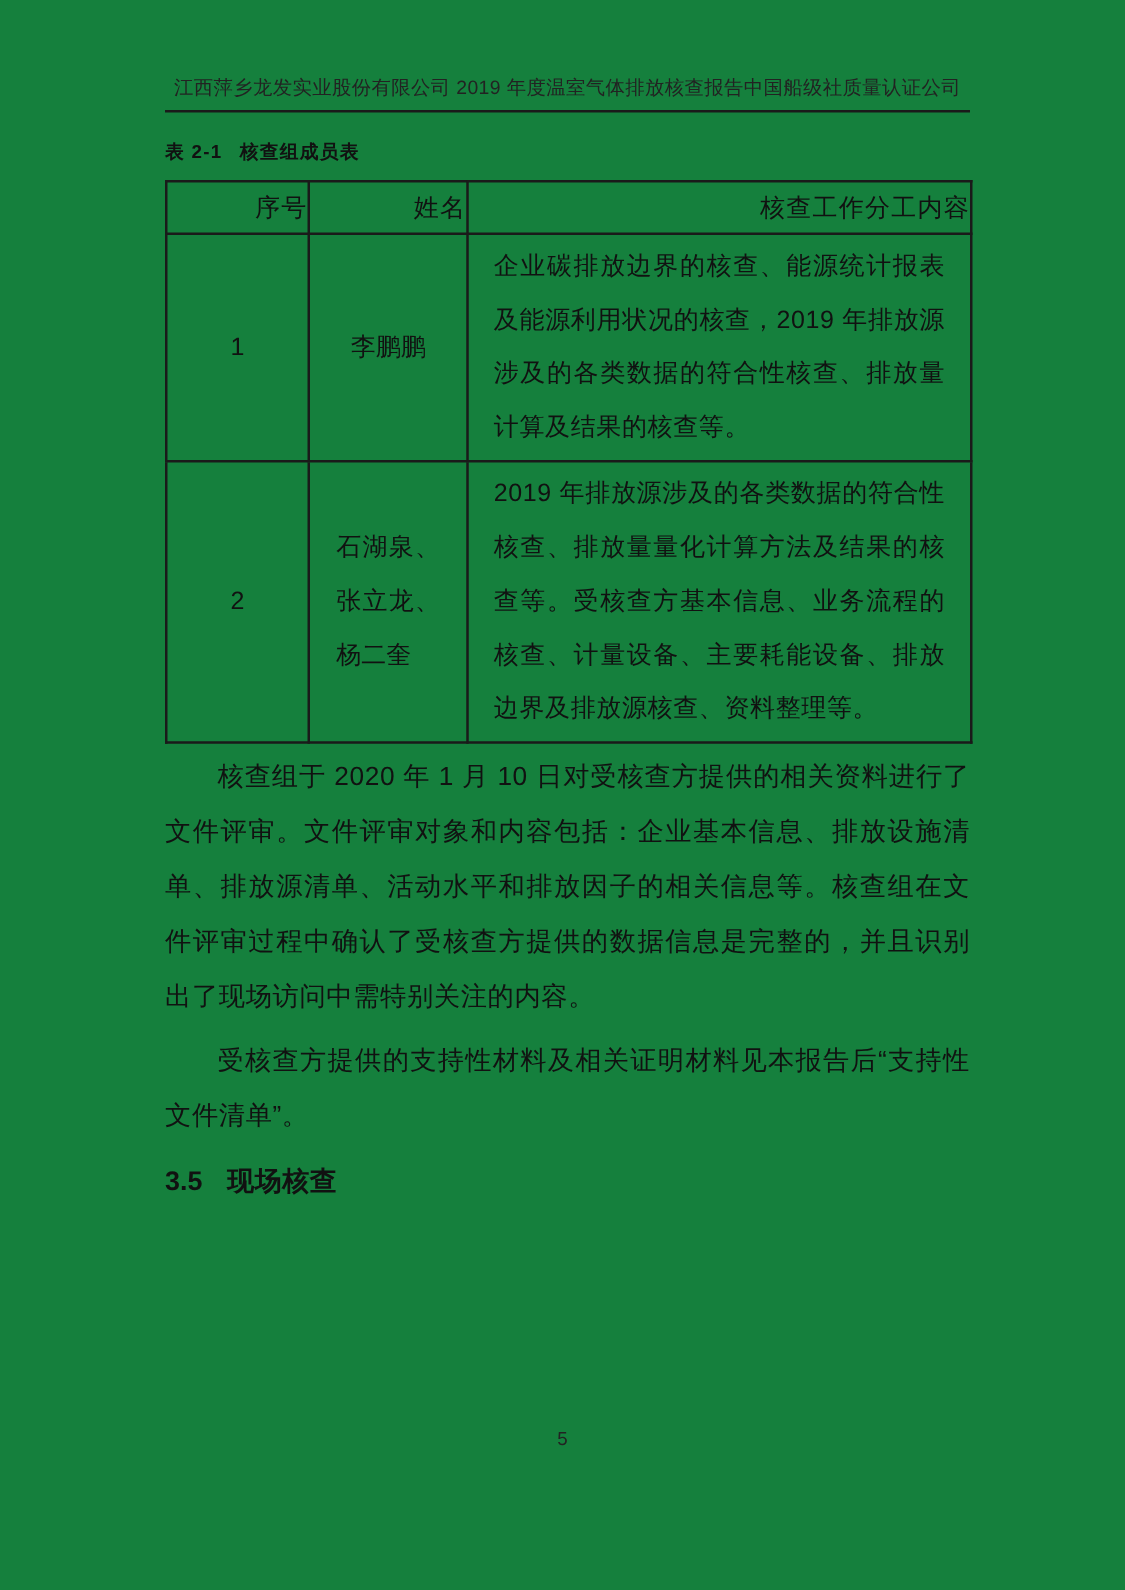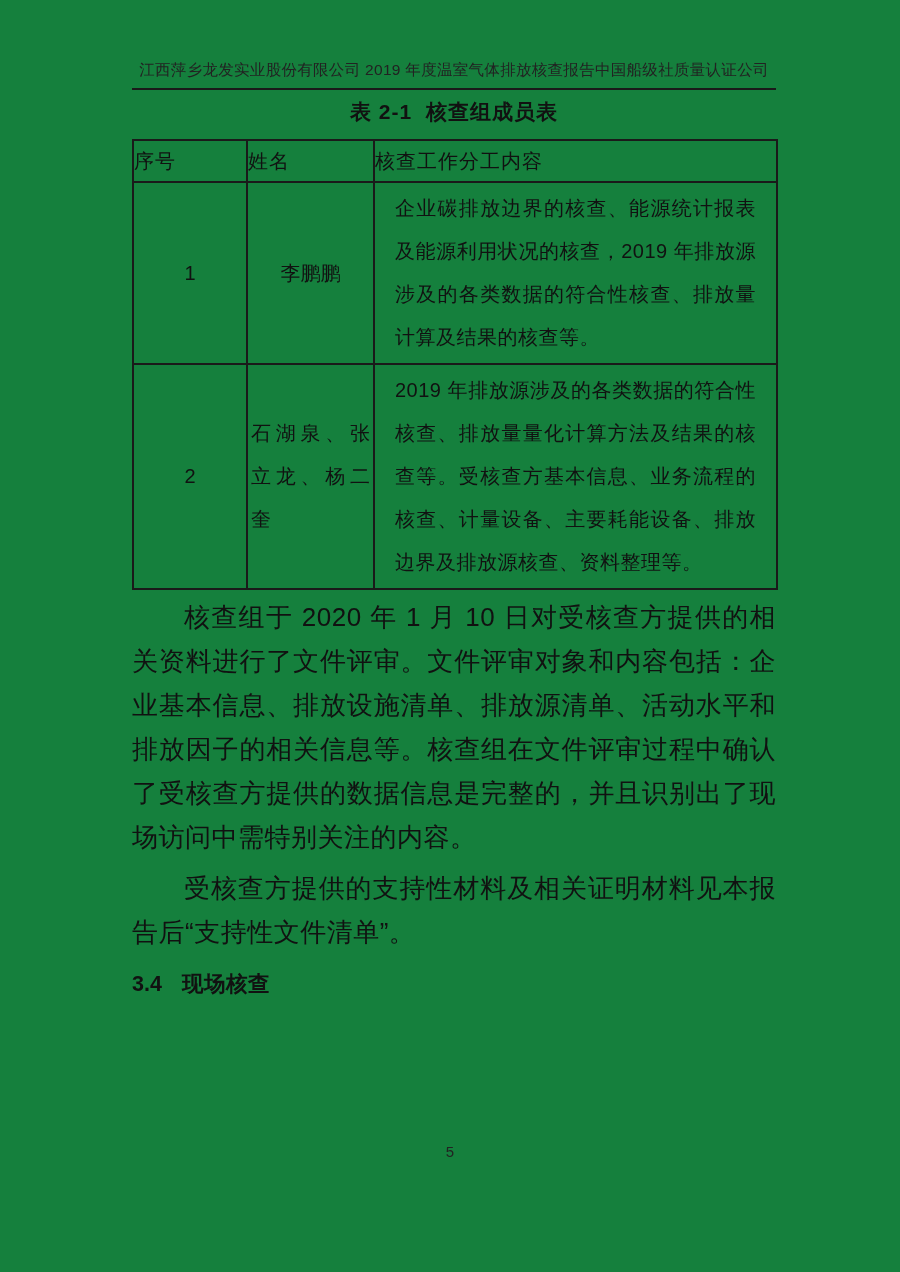--- a/index.html
+++ b/index.html
@@ -26,55 +26,54 @@
     margin-top: 60px;
     padding-bottom: 7px;
     border-bottom: 2px solid #1a1a1a;
     text-align: center;
     font-size: 15.5px;
     letter-spacing: 0.3px;
     white-space: nowrap;
     color: #222;
   }
   .table-title {
-    margin-top: 8px;
-    text-align: center;
-    font-size: 21px;
+    margin-top: 22px;
+    font-size: 15px;
     font-weight: bold;
     letter-spacing: 1px;
   }
   .table-title .gap { display: inline-block; width: 14px; }
   table.members {
     margin-top: 13px;
     width: 644px;
     border-collapse: collapse;
     table-layout: fixed;
   }
   table.members th, table.members td {
     border: 2px solid #1a1a1a;
     font-weight: normal;
     font-size: 20px;
     vertical-align: middle;
   }
   table.members th {
     height: 40px;
-    text-align: left;
+    text-align: right;
     letter-spacing: 1px;
     padding: 0;
   }
   col.c-no   { width: 114px; }
   col.c-name { width: 127px; }
   col.c-duty { width: 403px; }
   td.cell-no {
     text-align: center;
   }
   td.cell-name {
     text-align: justify;
     text-justify: inter-ideograph;
-    padding: 0 3px;
+    padding: 0 21px;
     line-height: 43px;
   }
   td.cell-name.center { text-align: center; padding: 12px; }
   td.cell-duty {
     padding: 4px 20px;
     text-align: justify;
     text-justify: inter-ideograph;
     line-height: 43px;
     letter-spacing: 0.5px;
   }
@@ -84,21 +83,21 @@
     font-weight: bold;
     letter-spacing: 0.5px;
   }
   h2.section-heading .sec-num {
     display: inline-block;
     margin-right: 20px;
     letter-spacing: 0;
   }
   p.body-para {
     margin: 7px 0 0 0;
-    font-size: 26px;
+    font-size: 21px;
     line-height: 44px;
     letter-spacing: 0.5px;
     text-align: justify;
     text-justify: inter-ideograph;
     text-indent: 2em;
   }
   p.body-para.first-of-section { margin-top: 5px; }
   .page-number {
     position: absolute;
     top: 1143px;
@@ -145,19 +144,19 @@
           <td class="cell-name">石湖泉、张立龙、杨二奎</td>
           <td class="cell-duty">2019 年排放源涉及的各类数据的符合性核查、排放量量化计算方法及结果的核查等。受核查方基本信息、业务流程的核查、计量设备、主要耗能设备、排放边界及排放源核查、资料整理等。</td>
         </tr>
       </tbody>
     </table>
 
     <p class="body-para first-of-section">核查组于 2020 年 1 月 10 日对受核查方提供的相关资料进行了文件评审。文件评审对象和内容包括：企业基本信息、排放设施清单、排放源清单、活动水平和排放因子的相关信息等。核查组在文件评审过程中确认了受核查方提供的数据信息是完整的，并且识别出了现场访问中需特别关注的内容。</p>
     <p class="body-para">受核查方提供的支持性材料及相关证明材料见本报告后“支持性文件清单”。</p>
 
     <h2 class="section-heading">
-      <span class="sec-num">3.4</span><span>现场核查</span>
+      <span class="sec-num">3.5</span><span>现场核查</span>
     </h2>
 
   </div>
 
   <div class="page-number">5</div>
 </div>
 
 </body></html>

